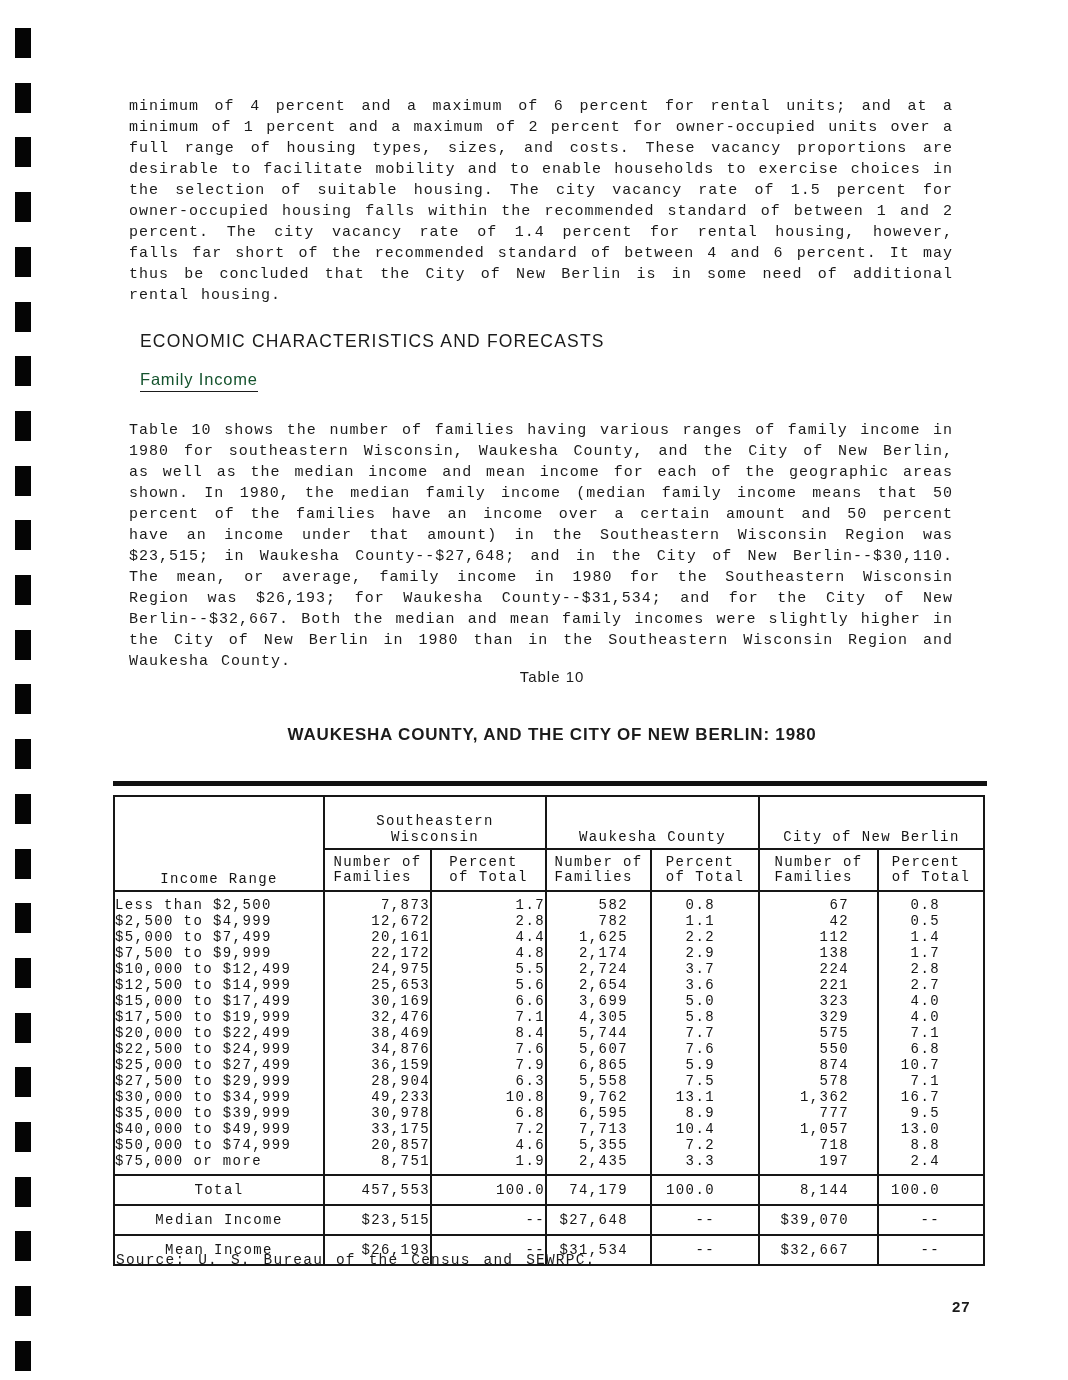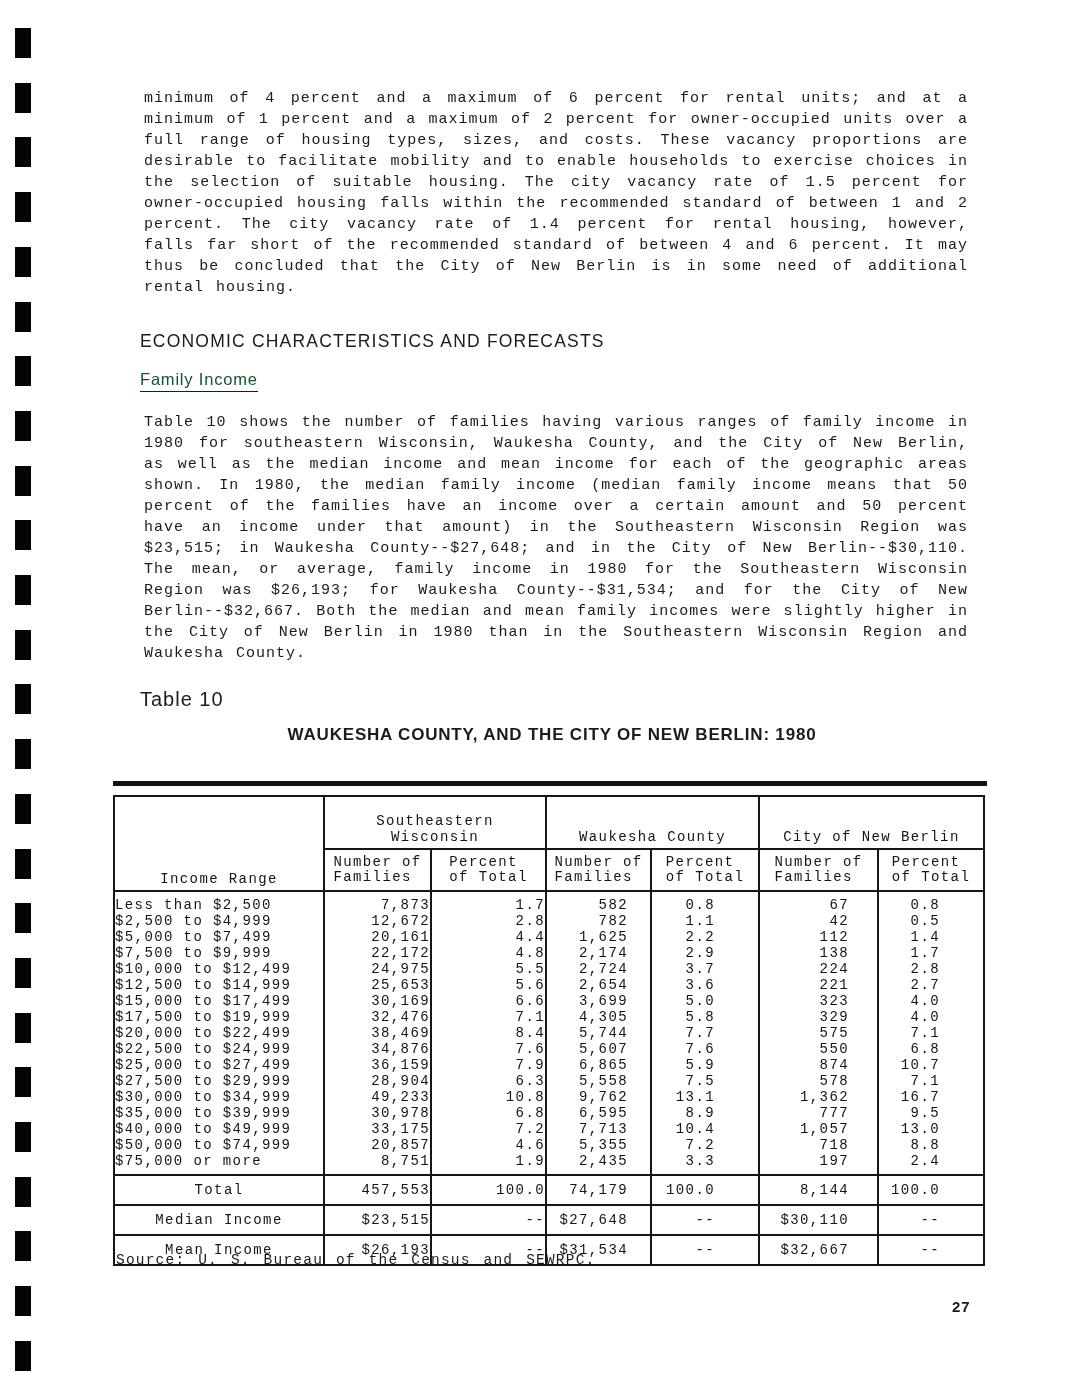--- a/index.html
+++ b/index.html
@@ -10,48 +10,49 @@
     overflow:hidden;
     color:#1b1b1b;
     font-family:"Liberation Mono","DejaVu Sans Mono",monospace;
   }
   
   .mark{
     position:absolute;left:15px;width:16px;height:30px;
     background:#050505;
   }
   .para{
-    position:absolute;left:144px;width:824px;
+    position:absolute;left:129px;width:824px;
     font-size:15px;line-height:21px;
     letter-spacing:1px;word-spacing:2px;
     text-align:justify;
     color:#1b1b1b;
+    margin-top:8px;
   }
   #para1{top:88px;}
   #para2{top:412px;}
   .section-heading{
     position:absolute;left:140px;top:331px;
     font-family:"Liberation Sans","DejaVu Sans",sans-serif;
     font-size:17.5px;font-weight:400;letter-spacing:1.2px;
     color:#1b1b1b;margin:0;
   }
   .subsection-heading{
     position:absolute;left:140px;top:370px;
     font-family:"Liberation Sans","DejaVu Sans",sans-serif;
     font-size:16.5px;font-weight:400;letter-spacing:0.8px;
     color:#14532d;margin:0;
   }
   .subsection-heading span{
     display:inline-block;border-bottom:1.6px solid #1b1b1b;padding-bottom:2px;
   }
   .table-number{
-    position:absolute;left:140px;top:688px;width:824px;
-    text-align:left;
-    font-family:"Liberation Sans","DejaVu Sans",sans-serif;
-    font-size:20px;letter-spacing:1px;
+    position:absolute;left:140px;top:668px;width:824px;
+    text-align:center;
+    font-family:"Liberation Sans","DejaVu Sans",sans-serif;
+    font-size:15px;letter-spacing:1px;
   }
   .table-title{
     position:absolute;left:122px;top:724px;width:860px;
     text-align:center;
     font-family:"Liberation Sans","DejaVu Sans",sans-serif;
     font-size:17px;font-weight:700;letter-spacing:0.8px;
     line-height:22px;
   }
   .heavy-rule{
     position:absolute;left:113px;top:781px;width:874px;height:5px;
@@ -359,21 +360,21 @@
           <td class="c-pct wc">100.0</td>
           <td class="c-num nb">8,144</td>
           <td class="c-pct nb">100.0</td>
         </tr>
         <tr>
           <td class="c-label">Median Income</td>
           <td class="c-num money">$23,515</td>
           <td class="c-pct">--</td>
           <td class="c-num wc money">$27,648</td>
           <td class="c-pct wc">--</td>
-          <td class="c-num nb money">$30,110</td>
+          <td class="c-num nb money">$39,070</td>
           <td class="c-pct nb">--</td>
         </tr>
         <tr>
           <td class="c-label">Mean Income</td>
           <td class="c-num money">$26,193</td>
           <td class="c-pct">--</td>
           <td class="c-num wc money">$31,534</td>
           <td class="c-pct wc">--</td>
           <td class="c-num nb money">$32,667</td>
           <td class="c-pct nb">--</td>

